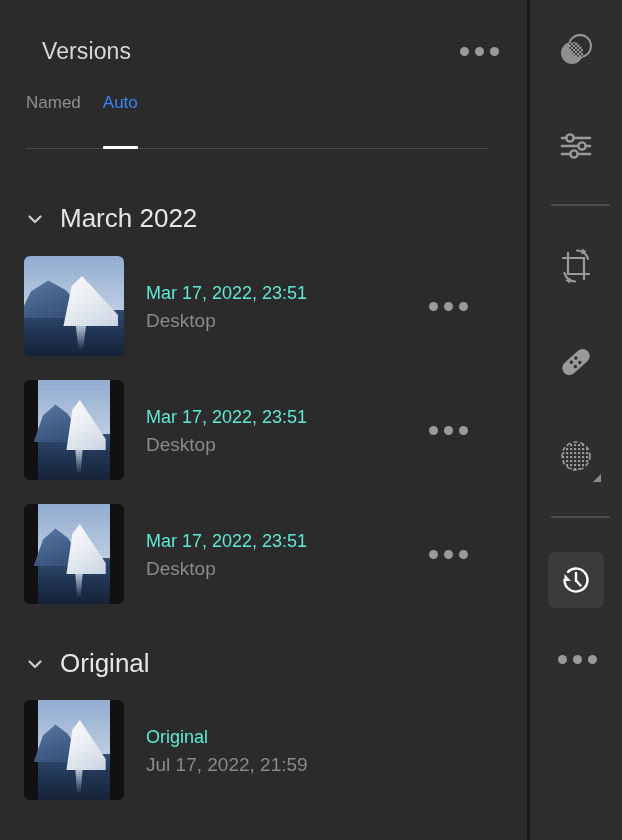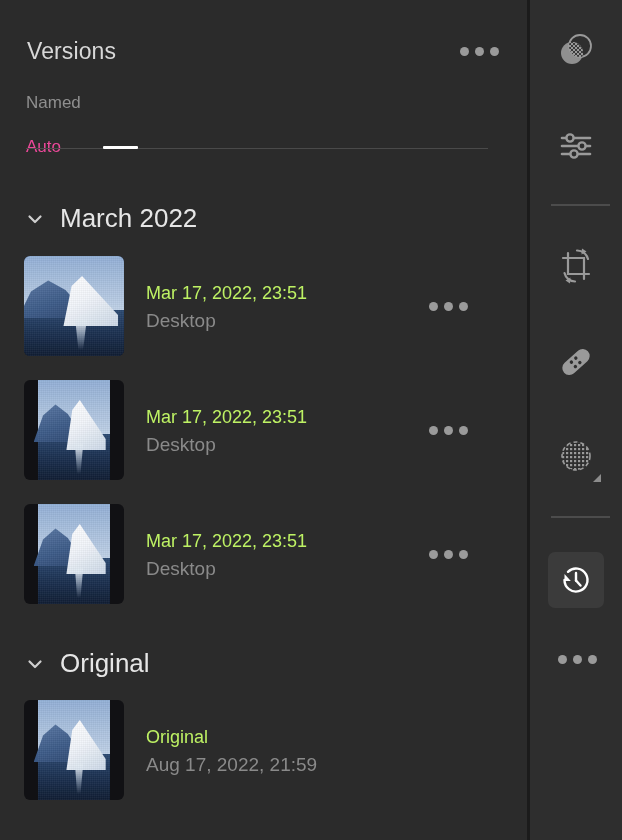--- a/index.html
+++ b/index.html
@@ -19,21 +19,21 @@
   
   .panel {
     position: relative;
     width: 527px; height: 840px;
     background: #2b2b2b;
     flex: 0 0 527px;
     overflow: hidden;
   }
   .panel-header {
     position: absolute;
-    top: 34px; left: 27px; right: 28px;
+    top: 34px; left: 42px; right: 28px;
     height: 34px;
     display: flex; align-items: center; justify-content: space-between;
   }
   .panel-title {
     font-size: 23px;
     color: #d8d8d8;
     letter-spacing: .1px;
   }
   .dots {
     display: flex; align-items: center; gap: 6px;
@@ -42,30 +42,30 @@
   .dots i {
     display: block;
     width: 9px; height: 9px; border-radius: 50%;
     background: #9a9a9a;
   }
 
   
   .tabs {
     position: absolute;
     top: 92px; left: 26px;
-    display: flex; align-items: flex-start; gap: 22px; flex-direction: column;
+    display: flex; align-items: flex-start; gap: 22px;
   }
   .tab {
     font-size: 17px;
     color: #8f8f8f;
     padding-bottom: 0;
     cursor: pointer;
     line-height: 22px;
   }
-  .tab.active { color: #ec4899; }
+  .tab.active { color: #3b82f6; }
 
   .tab-rule {
     position: absolute;
     top: 148px; left: 26px;
     width: 462px; height: 1px;
     background: #4a4a4a;
   }
   .tab-indicator {
     position: absolute;
     top: 146px;
@@ -162,21 +162,21 @@
   }
 
   .row-text {
     margin-left: 22px;
     display: flex; flex-direction: column; justify-content: center;
     gap: 9px;
     flex: 1 1 auto;
   }
   .row-title {
     font-size: 18px;
-    color: #bef264;
+    color: #5eead4;
     line-height: 20px;
   }
   .row-sub {
     font-size: 19px;
     color: #8a8a8a;
     line-height: 18px;
   }
   .row .dots { margin-right: 26px; }
 
   
@@ -339,21 +339,21 @@
             <div class="sea"></div>
           <div class="ice-left"></div>
             <div class="berg-dark"></div>
           <div class="berg-white"></div>
             <div class="refl"></div>
             <div class="grain"></div>
         </div>
       </div>
       <div class="row-text">
         <div class="row-title">Original</div>
-        <div class="row-sub">Aug 17, 2022, 21:59</div>
+        <div class="row-sub">Jul 17, 2022, 21:59</div>
       </div>
     </div>
 
   </div>
 
   <div class="divider-v"></div>
 
   <div class="toolbar">
 
     <div class="tool" style="top:22px;">

